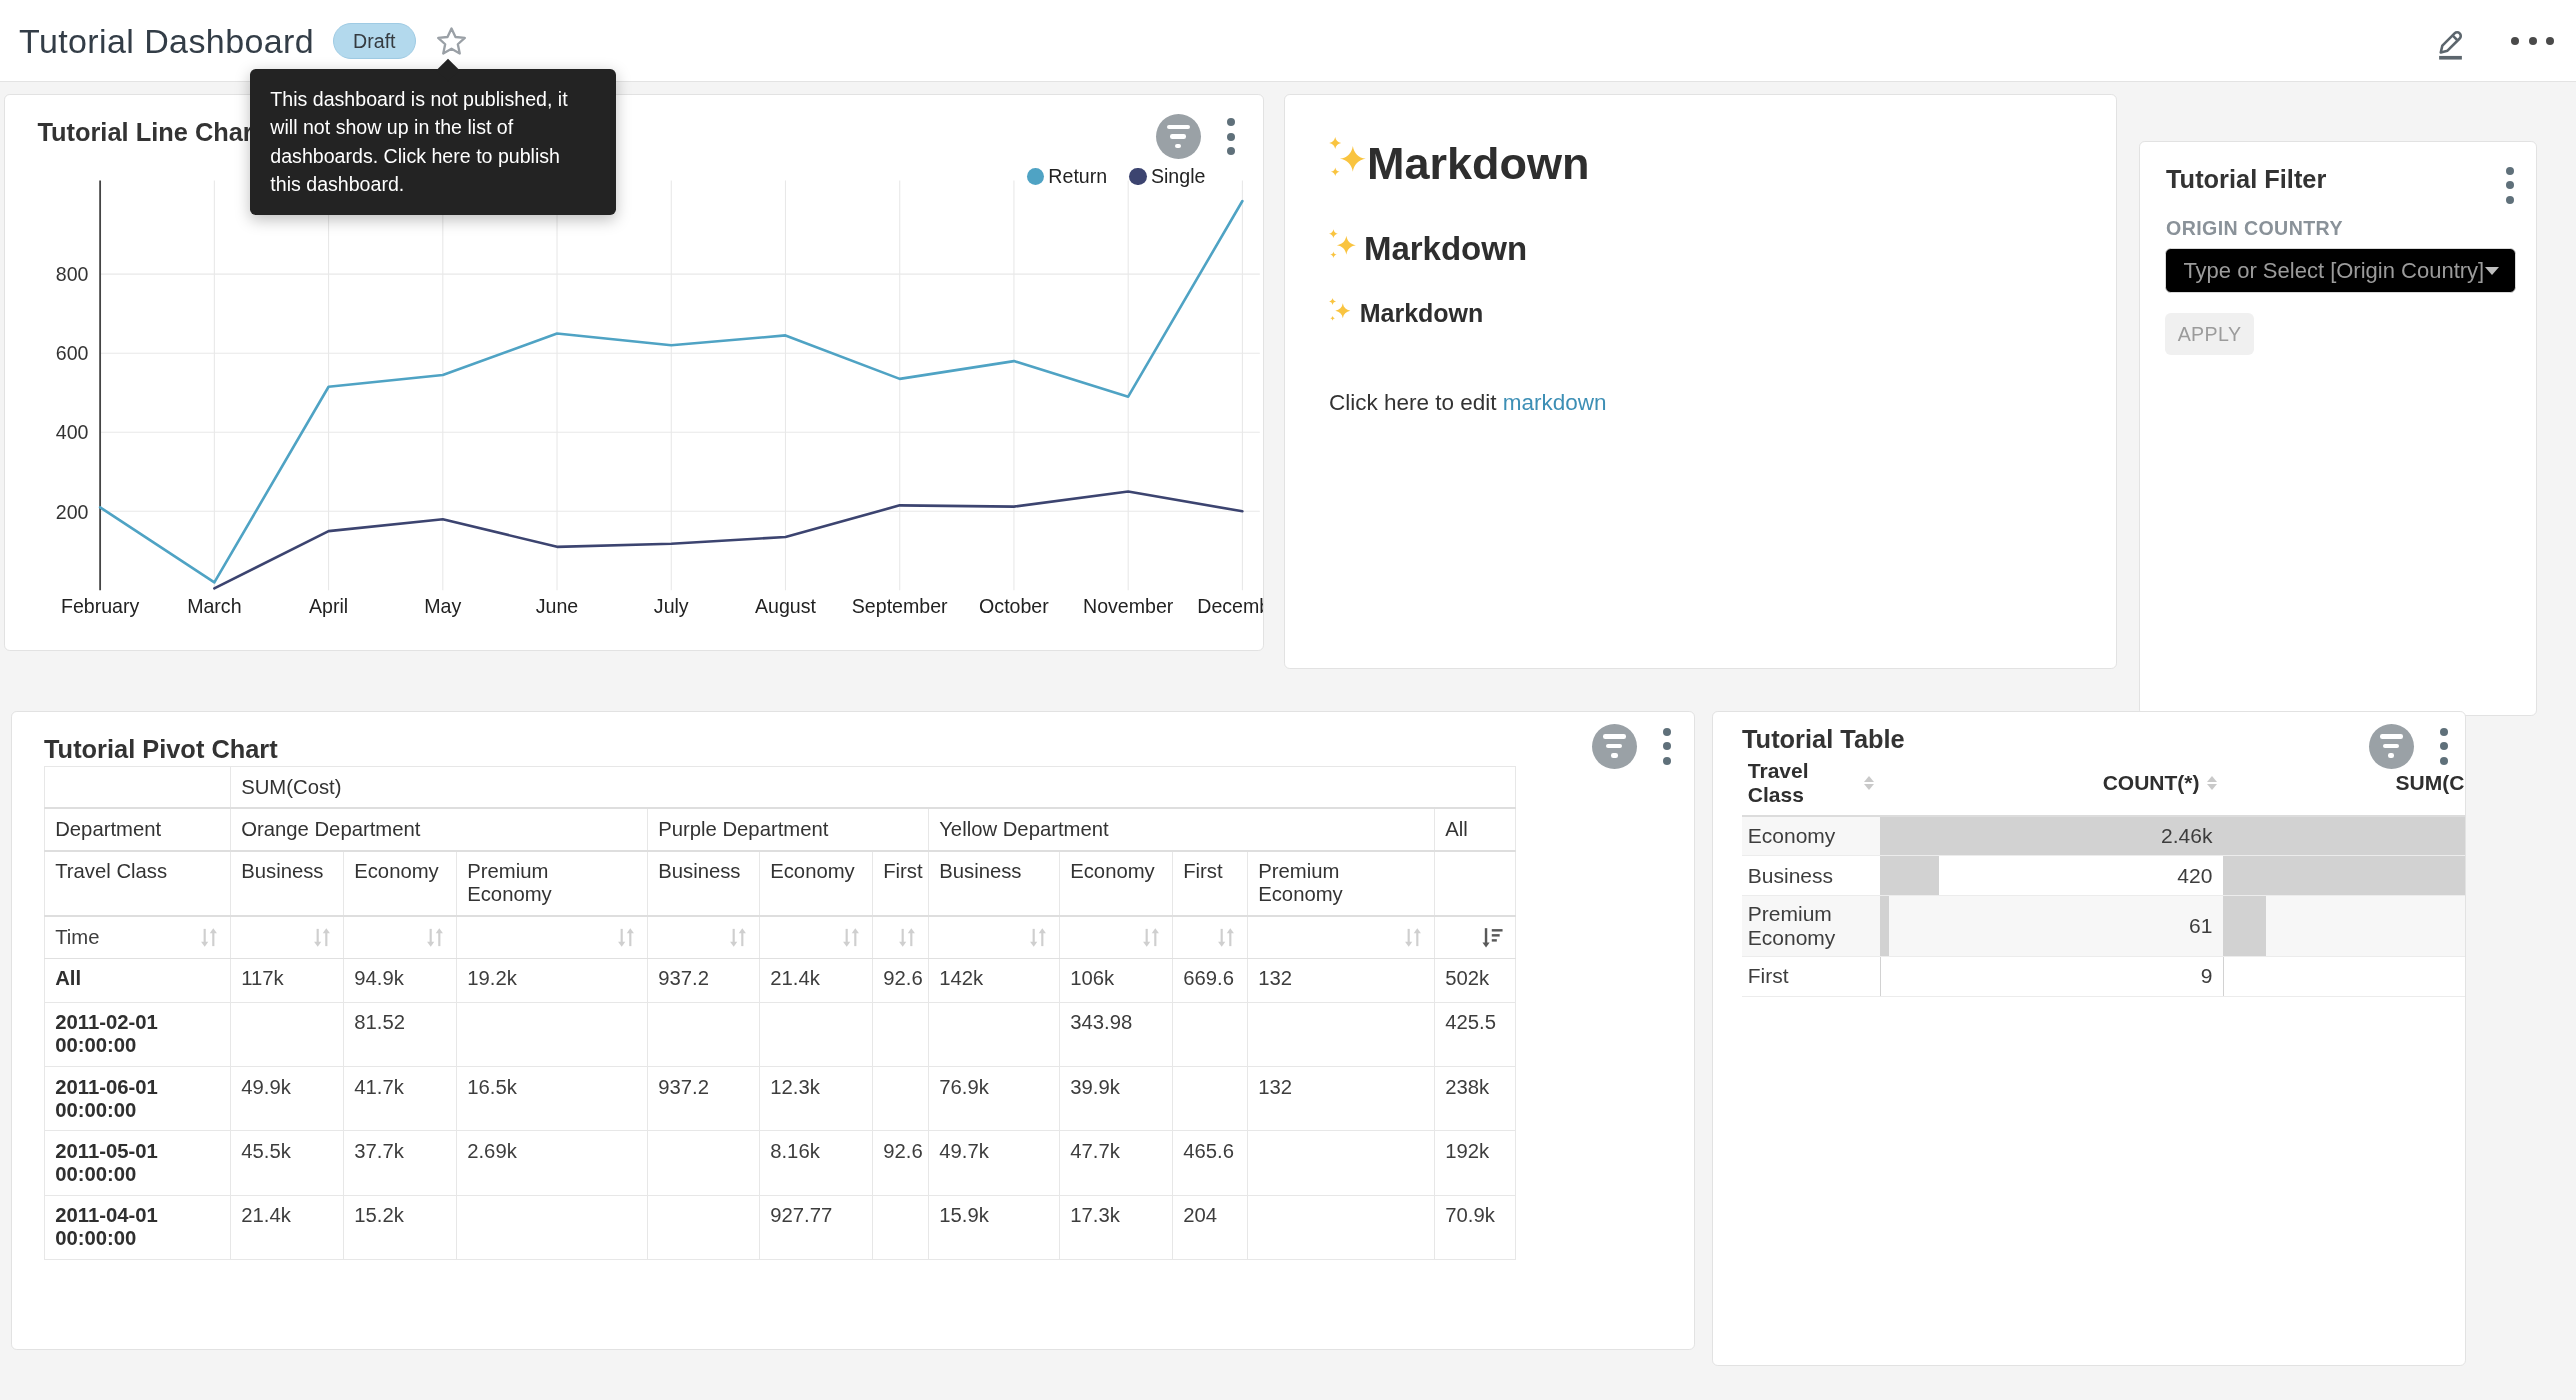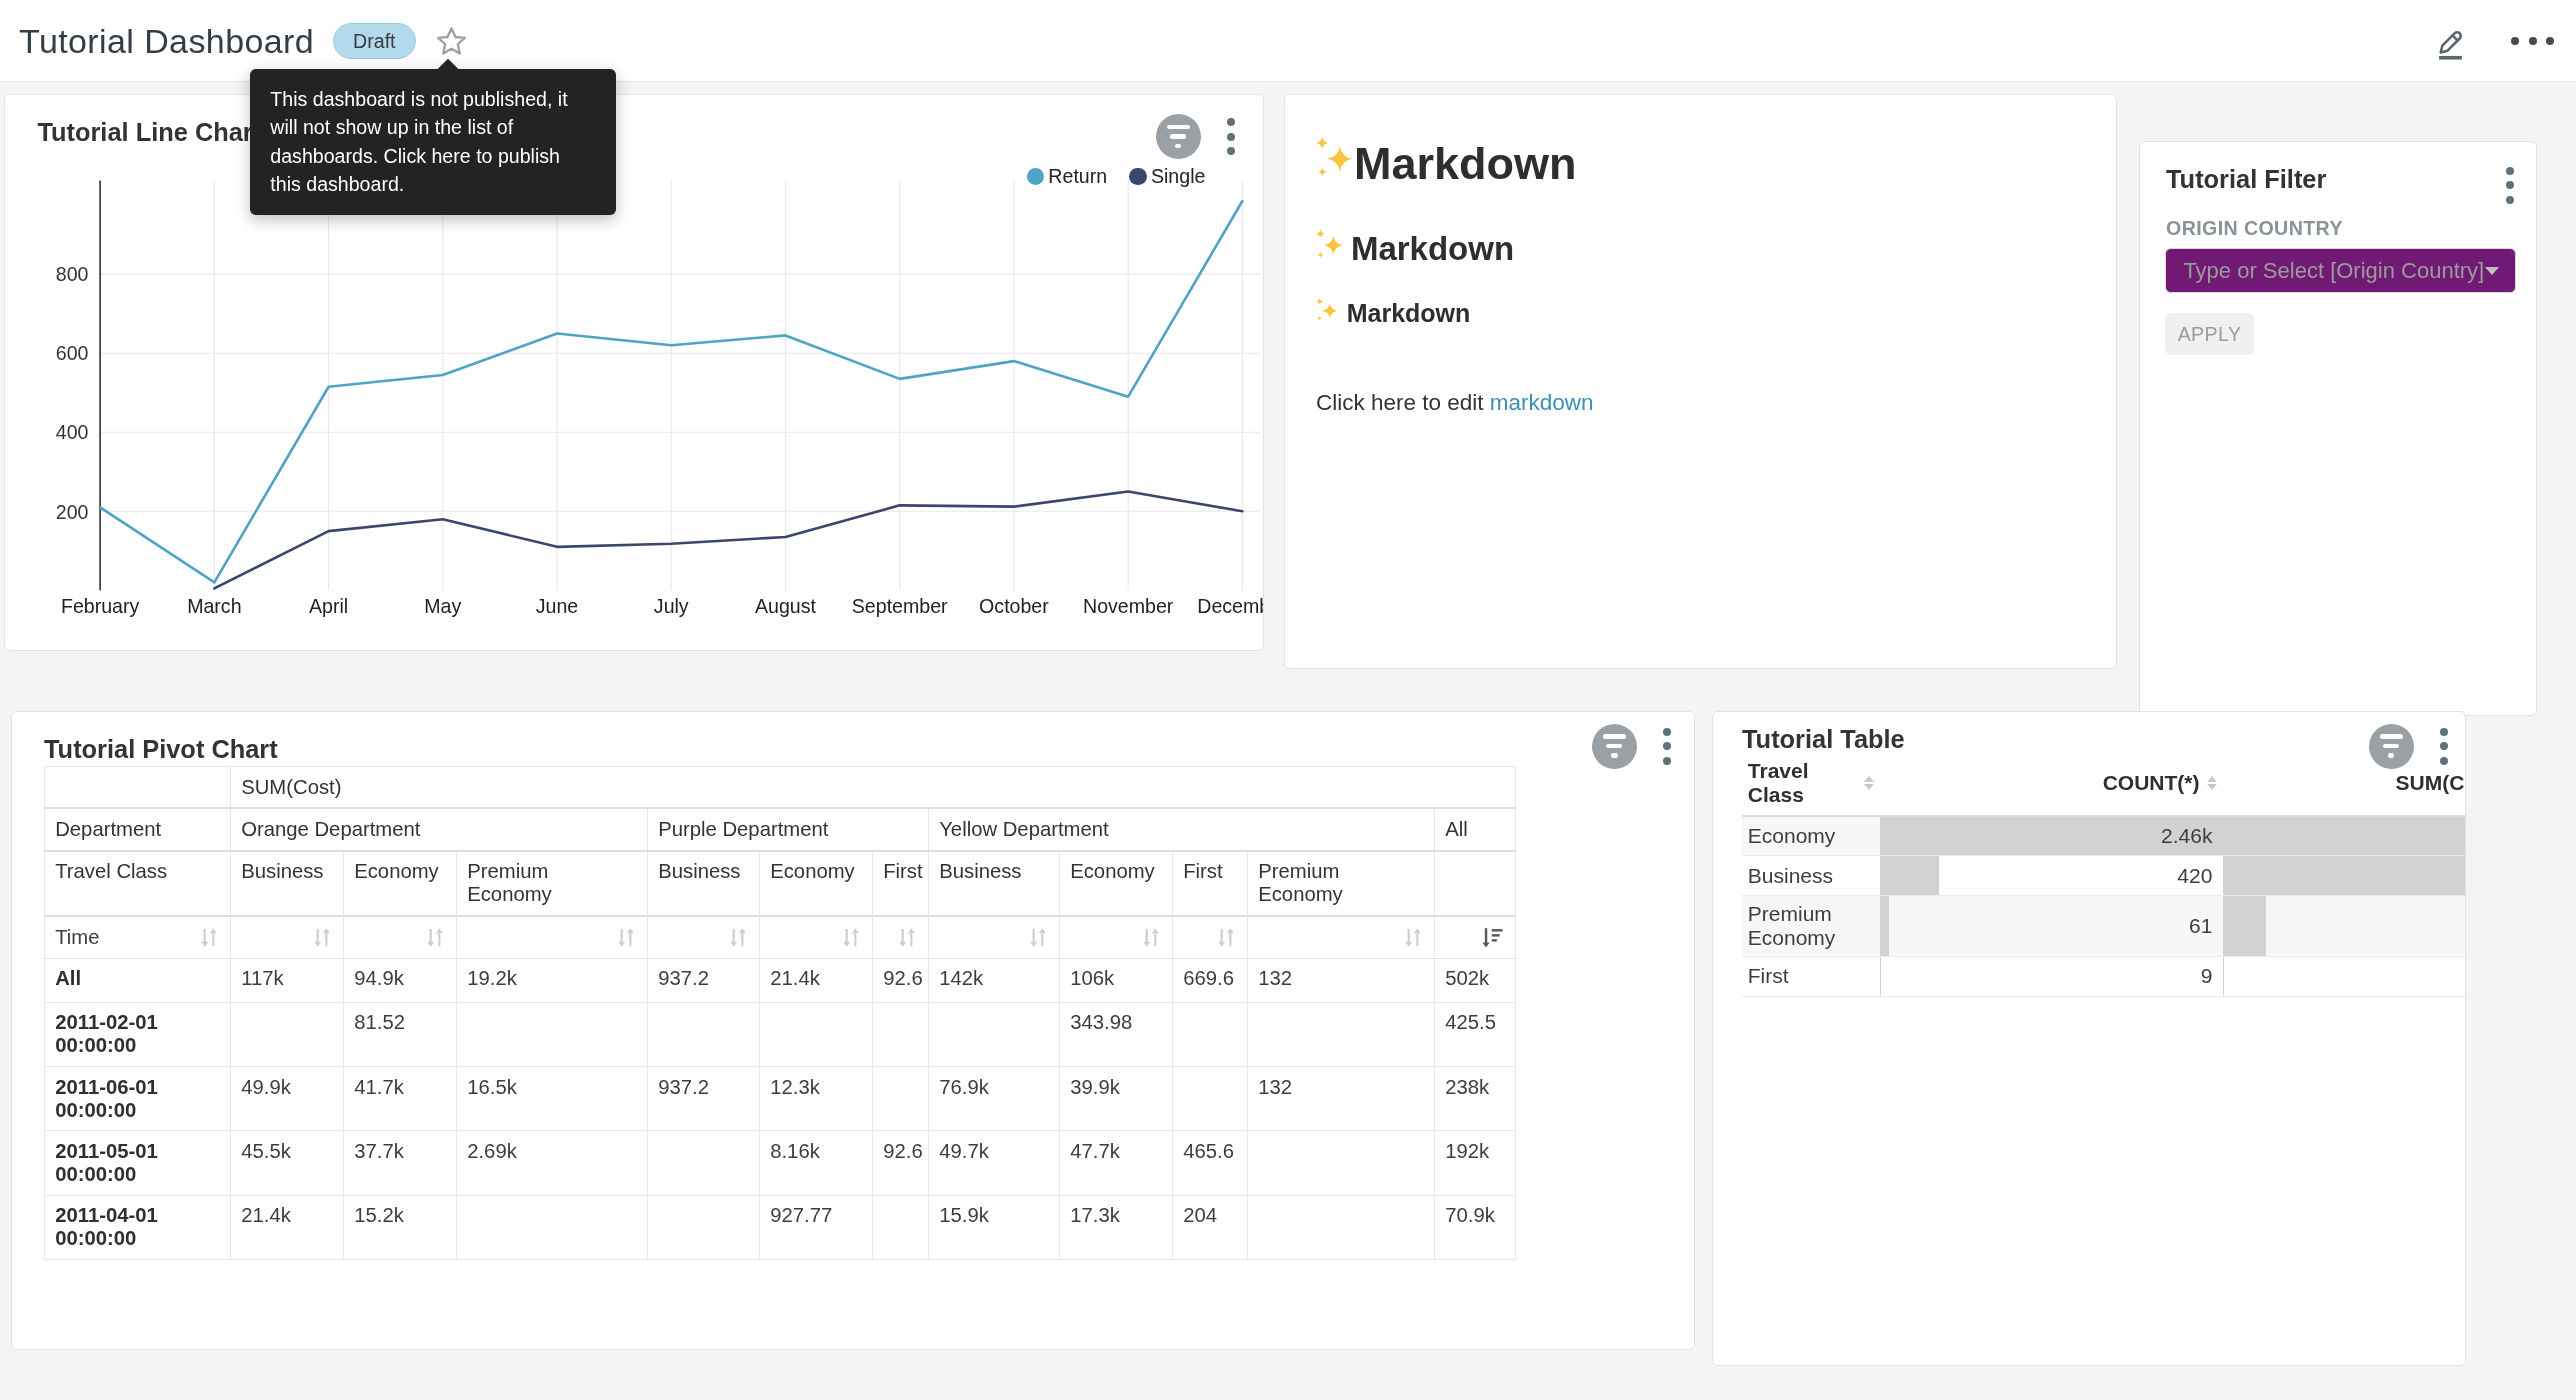--- a/index.html
+++ b/index.html
@@ -32,33 +32,33 @@
   .kebab { display:flex; flex-direction:column; gap:6.5px; cursor:pointer; padding:2.9px; }
   .kebab i { width:8px; height:8px; border-radius:50%; background:#5f707a; }
 
   
   #card-line { left:4.4px; top:94px; width:1260px; height:557px; }
   .legend { position:absolute; top:70px; right:58px; display:flex; gap:22px; align-items:center; }
   .legend-item { display:flex; align-items:center; gap:4.4px; font-size:19.6px; color:#222; cursor:pointer; }
   .legend-dot { width:17.4px; height:17.4px; border-radius:50%; }
 
   
-  #card-md { left:1284px; top:94px; width:833px; height:575px; padding:42px 29px 0 31px; }
+  #card-md { left:1284px; top:94px; width:833px; height:575px; padding:42px 29px 0 44px; }
   .md-h1 { font-size:45px; font-weight:700; color:#2e2e2e; display:flex; align-items:center; }
   .md-h2 { font-size:33px; font-weight:700; color:#2e2e2e; margin-top:38px; display:flex; align-items:center; gap:7.3px; }
   .md-h3 { font-size:25px; font-weight:700; color:#2e2e2e; margin-top:29px; display:flex; align-items:center; gap:8.7px; }
   .md-p  { font-size:22.5px; color:#333; margin-top:61px; }
   .md-link { color:#3d8fb5; cursor:pointer; }
   .sparkle { display:inline-block; position:relative; }
 
   
   #card-filter { left:2139px; top:94px; width:398px; height:575px;margin-top:47px; }
   .field-label { position:absolute; left:26px; top:75px; font-size:19.6px; font-weight:600; color:#8a9299; letter-spacing:0.4px; }
   .select-box { position:absolute; left:25px; top:106px; width:351px; height:45px; border:1.5px solid #d9d9d9; border-radius:5.8px;
-    display:flex; align-items:center; justify-content:space-between; padding:0 16px 0 17.4px; cursor:pointer; background:#701a75; }
+    display:flex; align-items:center; justify-content:space-between; padding:0 16px 0 17.4px; cursor:pointer; background:#000000; }
   .select-placeholder { font-size:22px; color:#9b9b9b; white-space:nowrap; }
   .caret-down { width:0; height:0; border-left:7.3px solid transparent; border-right:7.3px solid transparent; border-top:8.7px solid #bfbfbf; }
   .apply-btn { position:absolute; left:25px; top:171px; width:89px; height:42px; background:#f0f0f0; border:none; border-radius:5.8px;
     font-family:inherit; font-size:19.6px; color:#9b9b9b; letter-spacing:0.4px; cursor:pointer; }
 
   
   #card-pivot { left:11px; top:711px; width:1684px; height:639px;text-decoration:underline; }
   .pivot-wrap { position:absolute; left:32px; top:54px; }
   table.pivot { border-collapse:collapse; table-layout:fixed; width:1472px; font-size:20.3px; color:#3d3d3d; }
   table.pivot td, table.pivot th { border:0.7px solid #e7e7e7; padding:8.7px 10.2px; text-align:left; vertical-align:top; font-weight:400; overflow:hidden; white-space:normal; }

